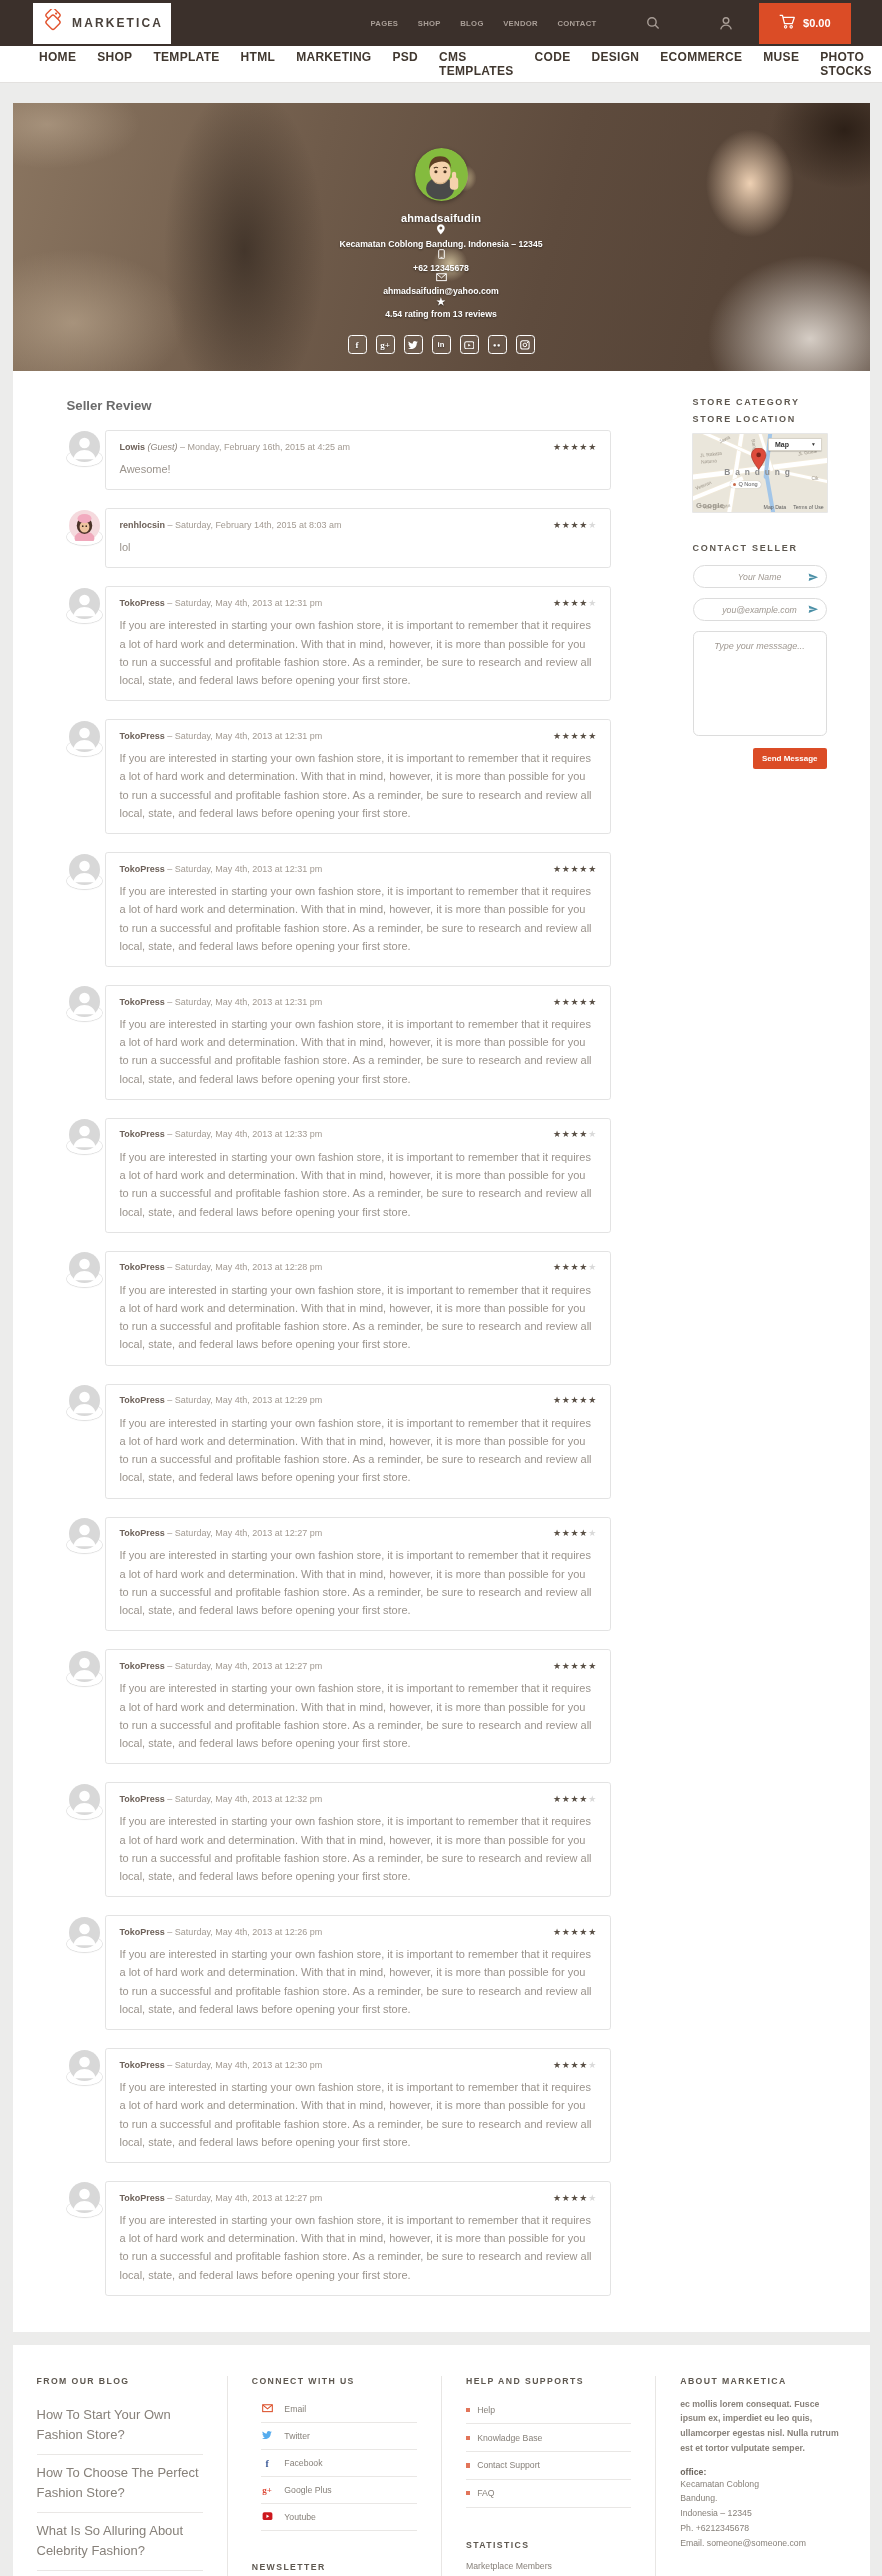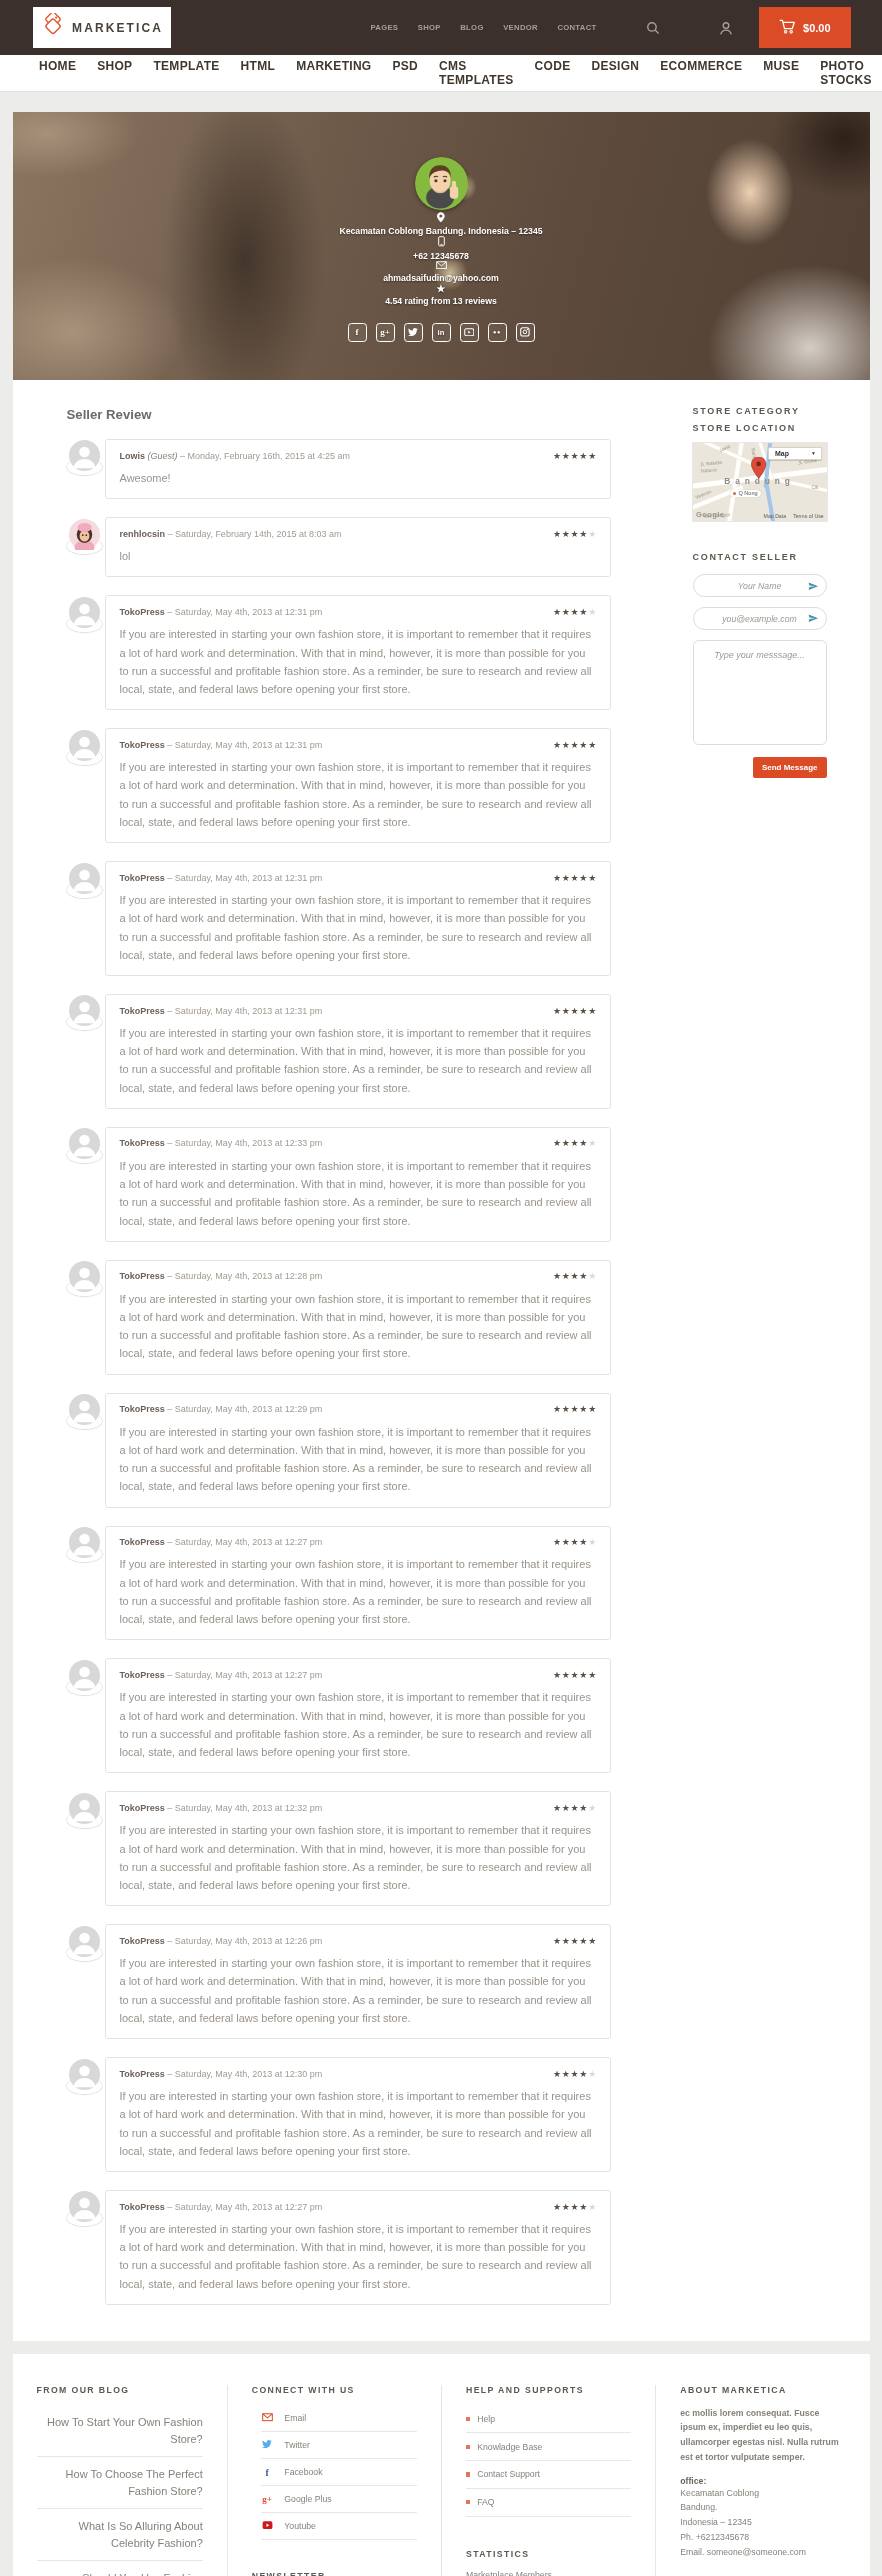--- a/index.html
+++ b/index.html
@@ -1,20 +1,20 @@
 <!DOCTYPE html>
 <html style="font-size:11px"><head>
 <meta charset="utf-8">
 <style>
   * { margin:0; padding:0; box-sizing:border-box; }
   body { background:#e9e7e5; font-family:"Liberation Sans", sans-serif; }
   .page { width:882px; margin:0 auto; background:#ececeb; }
 
   
-  .hdr { height:55px; background:#3b302b; display:flex; align-items:center; position:relative; }
+  .hdr { height:46px; background:#3b302b; display:flex; align-items:center; position:relative; }
   .logo-box { width:138px; height:41px; background:#fff; margin-left:33px; display:flex; align-items:center; justify-content:center; gap:7px; }
   .logo-text { font-size:12px; font-weight:bold; letter-spacing:2.1px; color:#4a423c; }
   .hdr-nav { display:flex; gap:19.5px; margin-left:auto; }
   .hdr-nav a { color:#a99e97; font-size:7.7px; font-weight:bold; letter-spacing:0.3px; text-decoration:none; cursor:pointer; }
   .hdr-ic { margin-left:49px; cursor:pointer; display:flex; align-items:center; }
   .hdr-ic + .hdr-ic { margin-left:59px; }
   .cart-btn { margin-left:26.5px; margin-right:31px; width:92px; height:41px; background:#db4c26; display:flex; align-items:center; justify-content:center; gap:7px; cursor:pointer; }
   .cart-total { color:#fff; font-size:11px; font-weight:bold; }
 
   
@@ -91,21 +91,21 @@
   .cf-plane { position:absolute; right:7.7px; top:6.3px; }
   .cf-area { width:100%; height:105px; border:0.7px solid #dcdcdc; border-radius:5.6px; resize:none; padding-top:9px; text-align:center; font-style:italic; font-size:9px; color:#9f9891; outline:none; font-family:"Liberation Sans", sans-serif; }
   .send-btn { float:right; margin-top:9.8px; background:#db4c26; color:#fff; border:none; border-radius:2.1px; font-size:8px; font-weight:bold; padding:6.3px 9px; cursor:pointer; font-family:"Liberation Sans", sans-serif; }
   .contact-form { margin-top:12.6px; }
 
   
   .footer { width:857px; margin:12.6px auto 0; background:#fff; display:flex; padding:31px 0 42px; }
   .fcol { width:25%; padding:0 24px; }
   .fcol + .fcol { border-left:0.7px solid #e8e6e4; }
   .f-h { font-size:8.7px; font-weight:bold; letter-spacing:1.4px; color:#5d574f; margin-bottom:11px; }
-  .blog-item { display:block; padding:8.4px 0; border-bottom:0.7px solid #e9e7e5; color:#87817a; font-size:11px; line-height:1.55; text-decoration:none; cursor:pointer;text-align:right; }
+  .blog-item { display:block; padding:8.4px 0; border-bottom:0.7px solid #e9e7e5; color:#87817a; font-size:13px; line-height:1.55; text-decoration:none; cursor:pointer; }
   .con-item { display:flex; align-items:center; gap:11px; padding:7.7px 0; border-bottom:0.7px solid #e9e7e5; color:#87817a; font-size:8.7px; text-decoration:none; cursor:pointer;margin-left:9px; }
   .con-item .ci { width:12.6px; text-align:center; }
   .help-item { display:flex; align-items:center; gap:7px; padding:8.4px 0; border-bottom:0.7px solid #e9e7e5; color:#87817a; font-size:8.7px; text-decoration:none; cursor:pointer; }
   .bullet { width:4.2px; height:4.2px; background:#e2755a; display:inline-block; }
   .news { margin-top:31px; }
   .news-tag { font-size:8.7px; color:#87817a; margin:9.8px 0 11px; }
   .signup { display:block; margin:11px auto 0; border:0.7px solid #db4c26; background:#fff; color:#db4c26; border-radius:9px; font-size:7px; font-weight:bold; letter-spacing:0.7px; padding:4.9px 12px; cursor:pointer; font-family:"Liberation Sans", sans-serif; }
   .stats { margin-top:32px; }
   .stat-lbl { font-size:8.7px; color:#87817a; margin-top:9.8px; }
   .stat-val { font-size:14.6px; font-weight:bold; color:#e2755a; margin-top:2.8px; }
@@ -194,20 +194,21 @@
             <rect x="50" y="42" width="12" height="18" rx="5" fill="#f4d2ad"></rect>
             <rect x="53" y="34" width="6" height="12" rx="3" fill="#f4d2ad"></rect>
             <ellipse cx="36" cy="34" rx="15" ry="17" fill="#f4d2ad"></ellipse>
             <path d="M20 32 Q20 12 36 12 Q52 12 52 32 Q52 24 46 21 Q38 17 28 22 Q21 26 20 32Z" fill="#5d3f24"></path>
             <path d="M24 44 Q36 56 48 44 Q44 52 36 52 Q28 52 24 44Z" fill="#d9b58c"></path>
             <circle cx="30" cy="34" r="2.2" fill="#4a3520"></circle>
             <circle cx="43" cy="34" r="2.2" fill="#4a3520"></circle>
             <path d="M27 29 q3 -2.5 6 -.5 M40 28.5 q3 -2 6 .5" stroke="#4a3520" stroke-width="1.6" fill="none"></path>
           </svg>
         </span>
+        <div class="hero-name">ahmadsaifudin</div>
         <div class="hero-line">
           <span>
             <svg width="7.7" height="10.5" viewBox="0 0 12 16">
                 <path d="M6 0C2.7 0 0 2.7 0 6c0 4.2 6 10 6 10s6-5.8 6-10C12 2.7 9.3 0 6 0zm0 8.4A2.4 2.4 0 1 1 6 3.6a2.4 2.4 0 0 1 0 4.8z" fill="#fff"></path>
               </svg>
           </span>
           <span>Kecamatan Coblong Bandung. Indonesia – 12345</span>
         </div>
         <div class="hero-line">
           <span>

